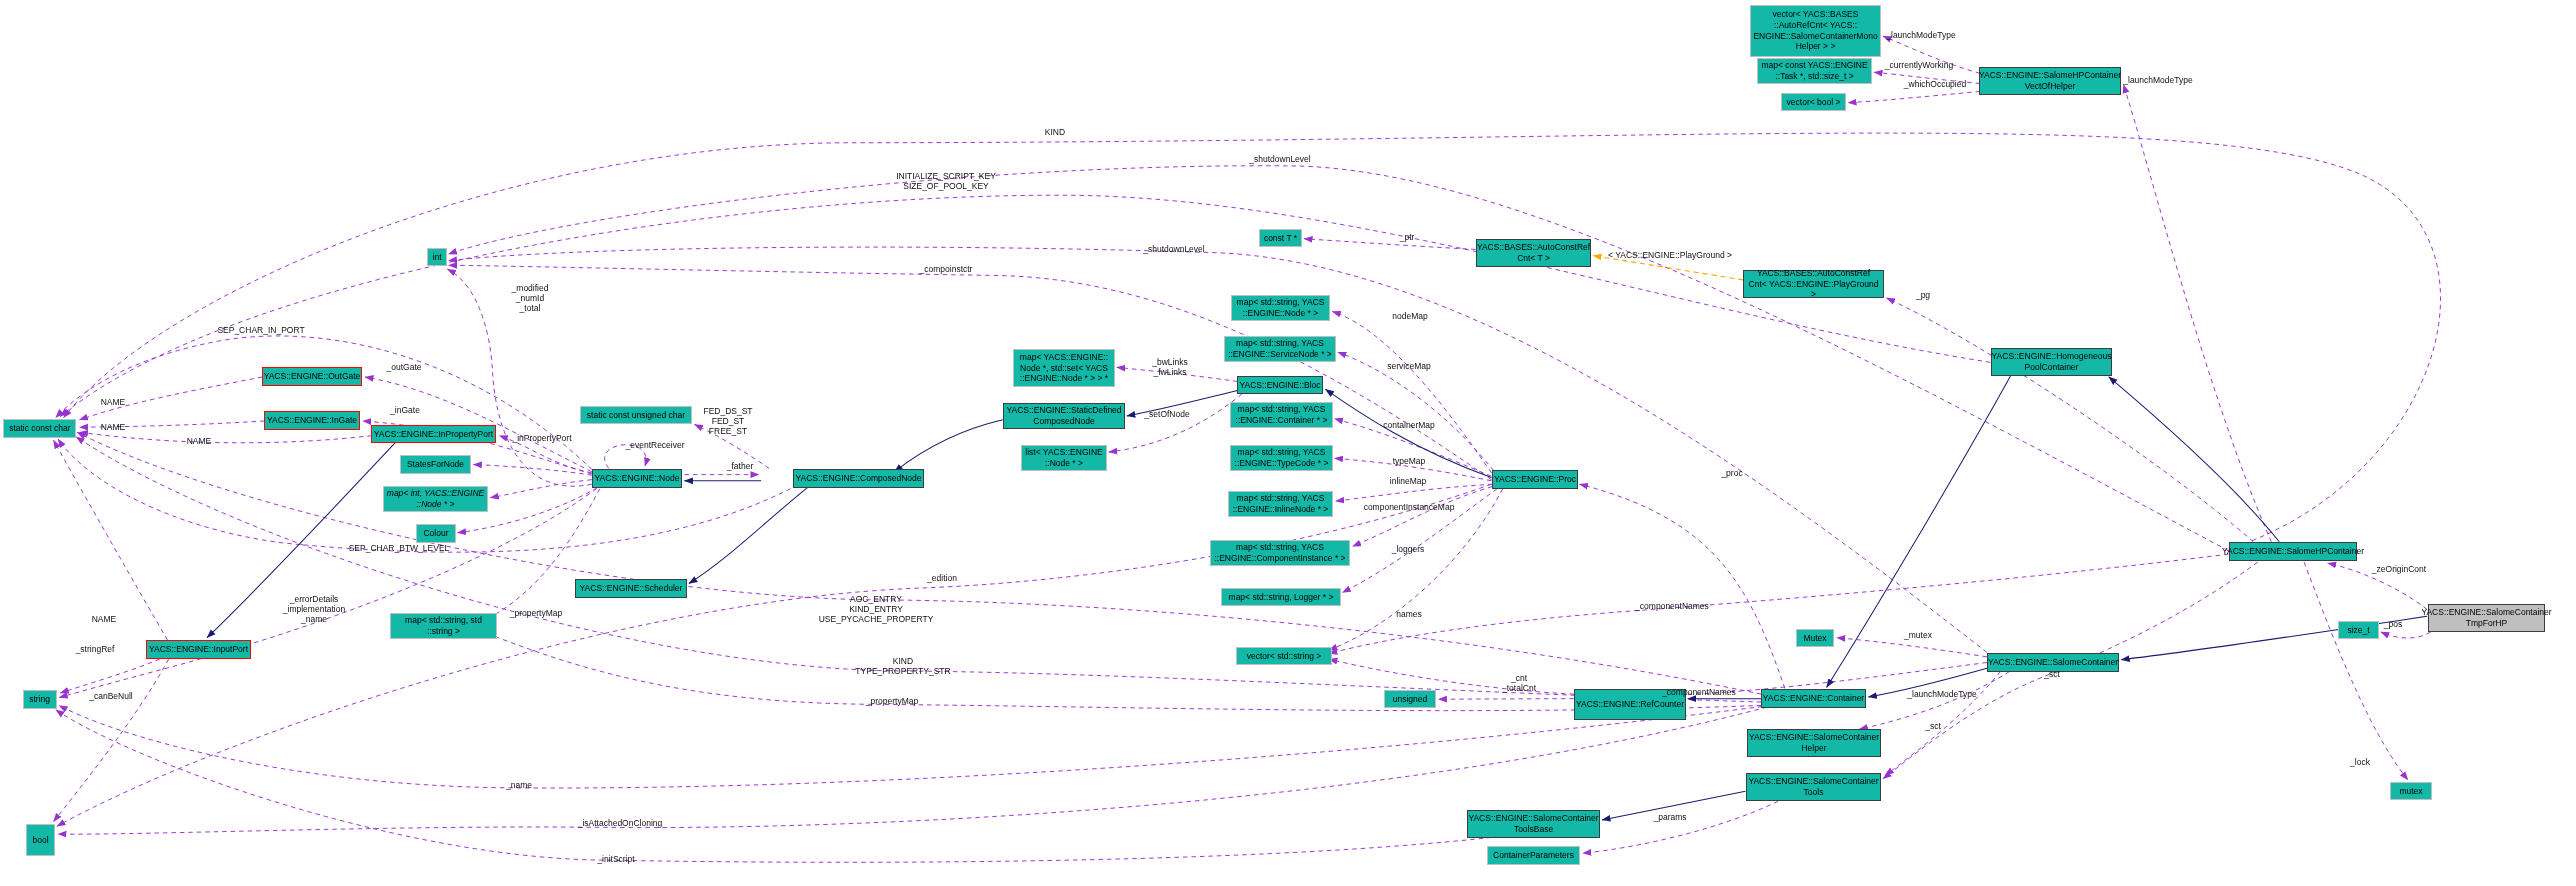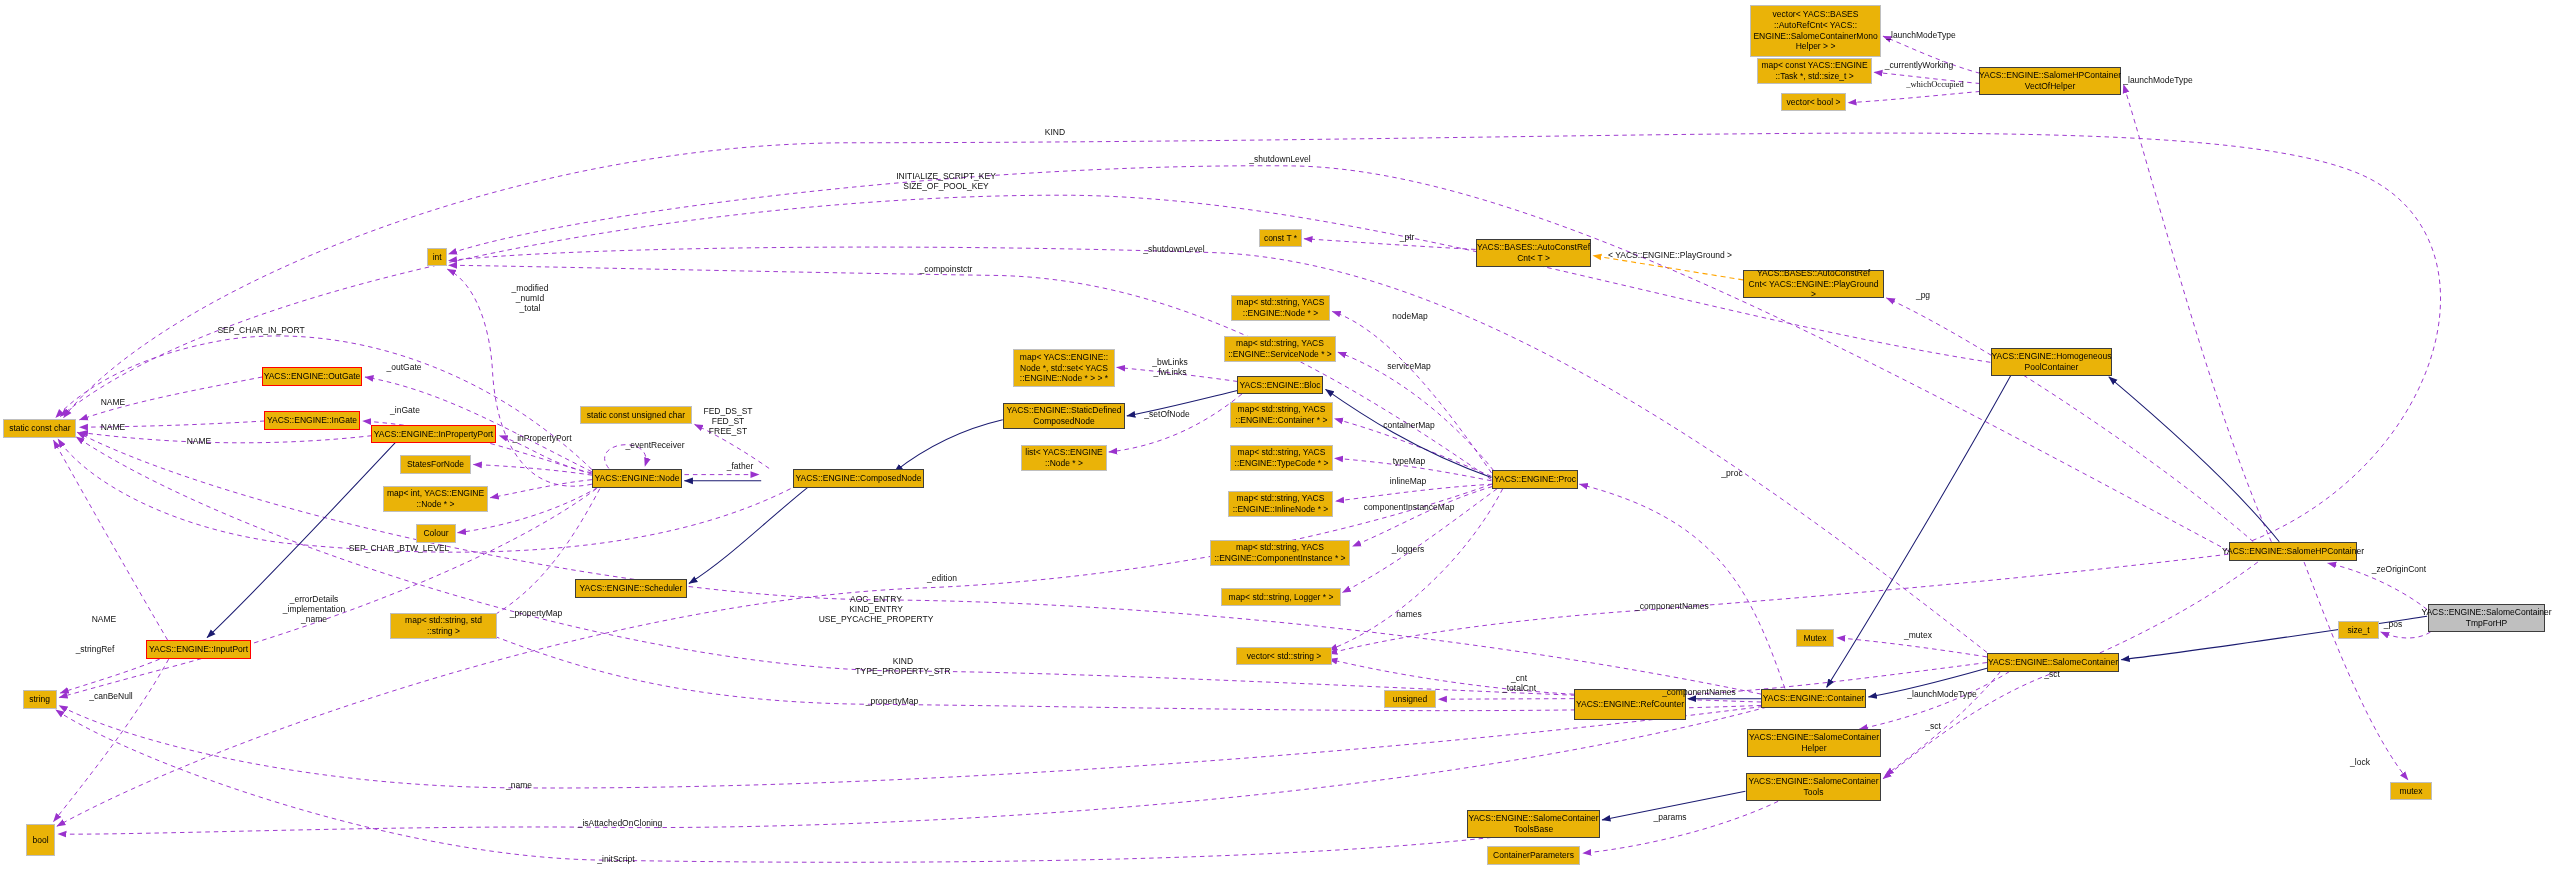--- a/index.html
+++ b/index.html
@@ -4,21 +4,21 @@
 <style>
   html,body{margin:0;padding:0;background:#fff;}
   body{width:2576px;height:886px;font-family:"Liberation Sans",sans-serif;}
   #canvas{position:relative;width:2576px;height:886px;background:#fff;overflow:hidden;}
   #edges{position:absolute;left:0;top:0;width:2576px;height:886px;}
   .edge{fill:none;}
   .edge.member{stroke:#9a32cd;stroke-width:1.7;stroke-dasharray:8 7;}
   .edge.inherit{stroke:#1b1b70;stroke-width:1.8;}
   .edge.template{stroke:#ffa500;stroke-width:2;stroke-dasharray:9 7;}
   .node{position:absolute;display:flex;align-items:center;justify-content:center;
-        text-align:center;white-space:pre-line;background:#eab308;border:0.6px solid #bfbfbf;
+        text-align:center;white-space:pre-line;background:#14b8a6;border:0.6px solid #bfbfbf;
         font-size:8.5px;line-height:10.7px;color:#000;box-sizing:border-box;padding:0.6px 2.8px;}
   .node.bold{border:1.1px solid #3d3d3d;}
   .node.red{border:1.1px solid #ff0000;}
   .node.main{border:1.1px solid #3d3d3d;background:#bfbfbf;}
   .elabel{position:absolute;transform:translate(-50%,-50%);font-size:8.5px;line-height:10.2px;
           color:#101010;text-align:center;white-space:pre-line;}
 </style>
 </head>
 <body>
 
@@ -157,42 +157,42 @@
     <div class="node bold" style="left: 1746px; top: 773px; width: 135px; height: 28px;">YACS::ENGINE::SalomeContainer
 Tools</div>
     <div class="node bold" style="left: 1467px; top: 810px; width: 133px; height: 28px;">YACS::ENGINE::SalomeContainer
 ToolsBase</div>
     <div class="node plain" style="left: 1487px; top: 846px; width: 93px; height: 19px;">ContainerParameters</div>
     <div class="node plain" style="left: 3.4px; top: 419px; width: 73px; height: 19px;">static const char</div>
     <div class="node red" style="left: 262px; top: 367px; width: 100px; height: 19px;">YACS::ENGINE::OutGate</div>
     <div class="node red" style="left: 264px; top: 411px; width: 96px; height: 19px;">YACS::ENGINE::InGate</div>
     <div class="node red" style="left: 371px; top: 425px; width: 125px; height: 18px;">YACS::ENGINE::InPropertyPort</div>
     <div class="node plain" style="left: 400px; top: 455px; width: 71px; height: 19px;">StatesForNode</div>
-    <div class="node plain" style="left: 383px; top: 486px; width: 105px; height: 26px;">map&lt; int, YACS::ENGINE
+    <div class="node plain" style="left: 383px; top: 486px; width: 105px; height: 26px; font-style: italic;">map&lt; int, YACS::ENGINE
 ::Node * &gt;</div>
     <div class="node plain" style="left: 416px; top: 524px; width: 40px; height: 19px;">Colour</div>
     <div class="node bold" style="left: 592px; top: 469px; width: 90px; height: 19px;">YACS::ENGINE::Node</div>
     <div class="node plain" style="left: 580px; top: 406px; width: 112px; height: 18px;">static const unsigned char</div>
     <div class="node bold" style="left: 761px; top: 469px; width: 131px; height: 19px; margin-left: 32px;">YACS::ENGINE::ComposedNode</div>
     <div class="node plain" style="left: 1013px; top: 349px; width: 102px; height: 38px;">map&lt; YACS::ENGINE::
 Node *, std::set&lt; YACS
 ::ENGINE::Node * &gt; &gt; *</div>
     <div class="node bold" style="left: 1003px; top: 403px; width: 122px; height: 26px;">YACS::ENGINE::StaticDefined
 ComposedNode</div>
     <div class="node plain" style="left: 1021px; top: 445px; width: 86px; height: 26px;">list&lt; YACS::ENGINE
 ::Node * &gt;</div>
     <div class="node bold" style="left: 575px; top: 579px; width: 112px; height: 19px;">YACS::ENGINE::Scheduler</div>
     <div class="node plain" style="left: 390px; top: 613px; width: 107px; height: 26px;">map&lt; std::string, std
 ::string &gt;</div>
     <div class="node red" style="left: 146px; top: 640px; width: 105px; height: 19px;">YACS::ENGINE::InputPort</div>
     <div class="node plain" style="left: 22.6px; top: 690px; width: 34px; height: 19px;">string</div>
     <div class="node plain" style="left: 26px; top: 824px; width: 29px; height: 32px;">bool</div>
     <div class="elabel" style="left: 1921px; top: 35px;">_launchModeType</div>
     <div class="elabel" style="left: 1919px; top: 65px;">_currentlyWorking</div>
-    <div class="elabel" style="left: 1935px; top: 84px; font-family: Liberation Serif, serif;">_whichOccupied</div>
+    <div class="elabel" style="left: 1935px; top: 84px;">_whichOccupied</div>
     <div class="elabel" style="left: 2158px; top: 80px;">_launchModeType</div>
     <div class="elabel" style="left: 1055px; top: 132px;">KIND</div>
     <div class="elabel" style="left: 946px; top: 181px;">INITIALIZE_SCRIPT_KEY
 SIZE_OF_POOL_KEY</div>
     <div class="elabel" style="left: 1280px; top: 159px;">_shutdownLevel</div>
     <div class="elabel" style="left: 1407px; top: 237px;">_ptr</div>
     <div class="elabel" style="left: 1670px; top: 255px;">&lt; YACS::ENGINE::PlayGround &gt;</div>
     <div class="elabel" style="left: 1923px; top: 295px;">_pg</div>
     <div class="elabel" style="left: 1174px; top: 249px;">_shutdownLevel</div>
     <div class="elabel" style="left: 946px; top: 269px;">_compoinstctr</div>

